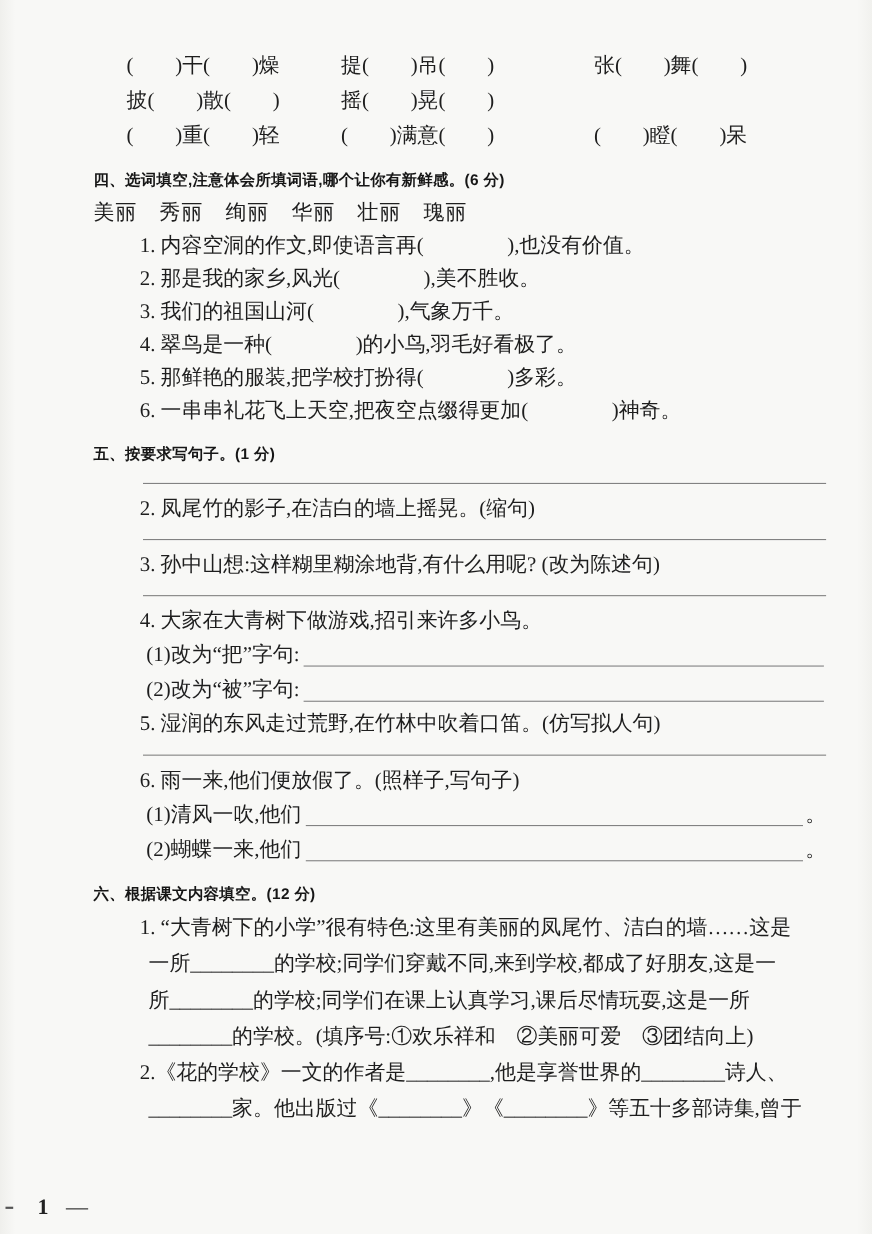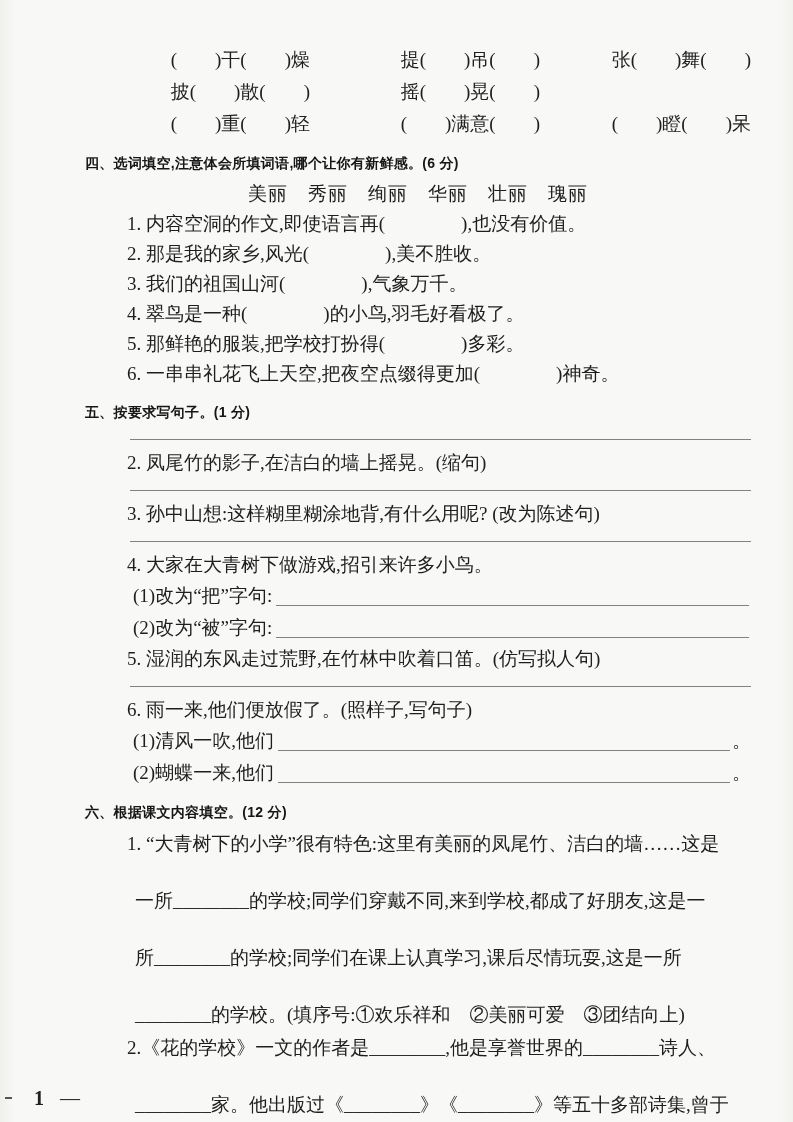--- a/index.html
+++ b/index.html
@@ -10,32 +10,32 @@
     color:#1e1e1e;
   }
   .sheet {
     position:absolute; inset:0;
     background:linear-gradient(90deg, #efefec 0px, #f8f8f6 14px, #f8f8f6 779px, #f1f1ee 793px);
     padding:44px 42px 0 85px;
     box-sizing:border-box;
     font-size:19px;
   }
   
-  .word-pairs { margin-left:30px; line-height:32px;text-align:right; }
+  .word-pairs { margin-left:30px; line-height:32px; }
   .wp-row { display:grid; grid-template-columns:195px 230px 1fr; white-space:nowrap; }
   
   .sec-title {
     font-family:"Liberation Sans", sans-serif;
     font-weight:700; font-size:14px; letter-spacing:0.3px;
     line-height:30px; margin-top:8px; white-space:nowrap; color:#161616;
   }
-  .word-bank { text-align:center; line-height:31px; white-space:nowrap; letter-spacing:1px; }
+  .word-bank { line-height:31px; white-space:nowrap; letter-spacing:1px; }
   .item { margin-left:42px; line-height:30px; white-space:nowrap; }
   .line6 { line-height:33px; }
-  .cont { margin-left:50px;margin-top:24px; }
+  .cont { margin-left:50px; }
   
   .rule { border-bottom:1.5px solid #828282; margin:12px 0 8px 45px; height:0; }
   
   .flexline { display:flex; margin-left:48px; line-height:32px; white-space:nowrap; }
   .fill { flex:1; border-bottom:1.5px solid #828282; align-self:flex-end; margin:0 2px 6px 4px; }
   .suffix { align-self:flex-end; }
   .footer {
     position:absolute; left:5px; bottom:12px; height:24px;
     display:flex; align-items:center; font-size:20px; color:#222;
   }

